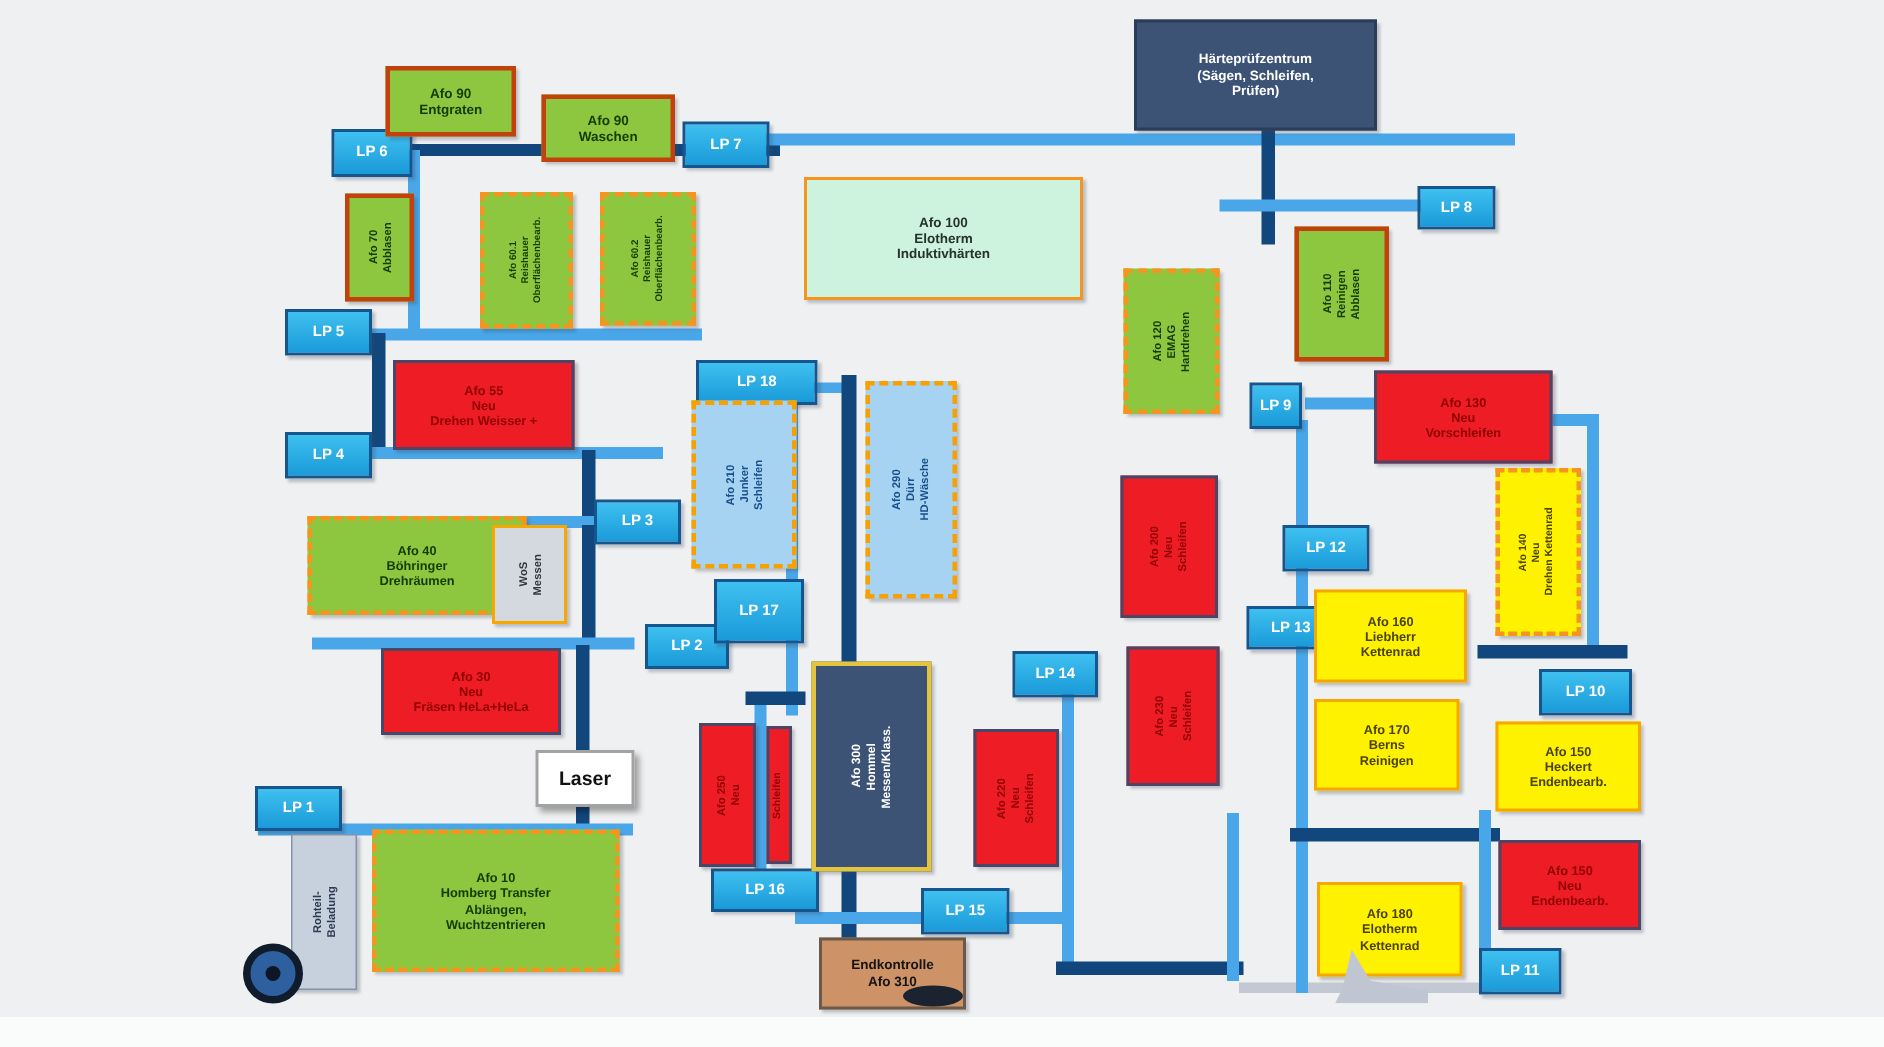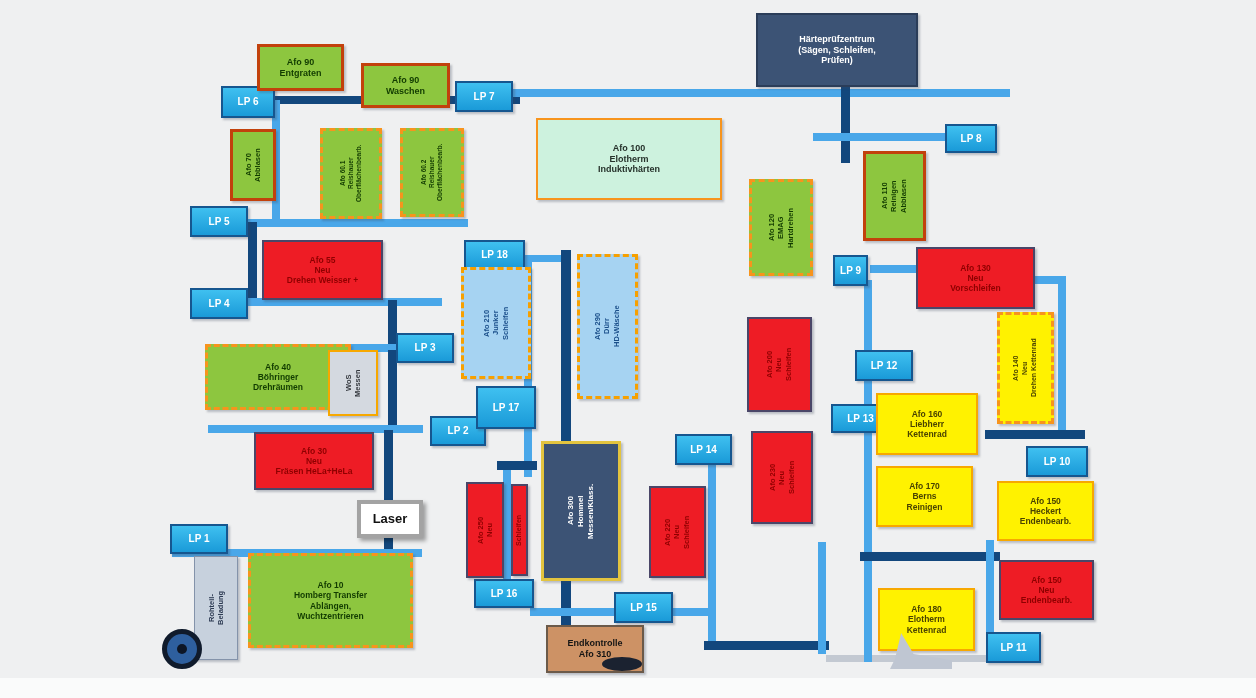--- a/index.html
+++ b/index.html
@@ -28,21 +28,21 @@
   .kind-green{background:#8dc63f;border:3px solid #c2410c;color:#123c00;font-weight:bold;}
   .kind-green-d{background:#8dc63f;border:3px dashed #f7941d;color:#123c00;font-weight:bold;}
   .kind-red{background:#ee1c25;border:2px solid #4a4668;color:#8f0000;font-weight:bold;}
   .kind-yellow{background:#fff200;border:2px solid #f7a800;color:#4a4300;font-weight:bold;}
   .kind-yellow-d{background:#fff200;border:3px dashed #f7941d;color:#4a4300;font-weight:bold;}
   .kind-blue-d{background:#a6d3f2;border:3px dashed #f7a000;color:#1b4f8a;font-weight:bold;}
   .kind-navy{background:#3c5375;border:2px solid #2b3d59;color:#fff;font-weight:bold;}
   .kind-navy-y{background:#3c5375;border:3px solid #e3c43f;color:#fff;font-weight:bold;}
   .kind-mint{background:#cdf2de;border:2px solid #f7941d;color:#26322b;font-weight:bold;}
   .kind-tan{background:#cd9265;border:2px solid #6b5a4a;color:#141414;font-weight:bold;}
-  .kind-laser{background:#ffffff;border:4px solid #a3a3a3;color:#111;font-weight:bold;z-index:4;box-shadow:3px 3px 4px rgba(0,0,0,.35);}
+  .kind-laser{background:#ffffff;border:2px solid #a3a3a3;color:#111;font-weight:bold;z-index:4;box-shadow:3px 3px 4px rgba(0,0,0,.35);}
   .kind-gray-v{background:#c7d1dd;border:1px solid #8493aa;color:#2c3a52;font-weight:bold;}
   .kind-measure{background:#d4d9e0;border:2px solid #f7a800;color:#33373d;font-weight:bold;}
   .kind-callout{background:#b9c3d6;border:1px solid #93a1b8;color:#1f2d45;font-weight:bold;z-index:4;box-shadow:2px 2px 3px rgba(60,70,90,.35);}
   .kind-callout::after{
     content:'';position:absolute;left:16px;bottom:-17px;width:0;height:0;
     border:11px solid transparent;border-top:18px solid #b9c3d6;
   }
   .shape{position:absolute;z-index:3;}
   .coil{border-radius:50%;background:#2e5f9e;border:5px solid #101b2c;box-sizing:border-box;}
   .coil::after{content:'';position:absolute;left:50%;top:50%;width:10px;height:10px;margin:-5px 0 0 -5px;border-radius:50%;background:#0d1626;}
@@ -124,27 +124,27 @@
     </div>
     <div class="node kind-lp" style="left: 803px; top: 404px; width: 59px; height: 29px; font-size: 10px; margin-left: 28px;">
       <div class="txt">LP 13</div>
     </div>
     <div class="node kind-lp" style="left: 675px; top: 434px; width: 57px; height: 31px; font-size: 10px;">
       <div class="txt">LP 14</div>
     </div>
     <div class="node kind-lp" style="left: 614px; top: 592px; width: 59px; height: 31px; font-size: 10px;">
       <div class="txt">LP 15</div>
     </div>
-    <div class="node kind-lp" style="left: 474px; top: 579px; width: 60px; height: 29px; font-size: 10px;">
+    <div class="node kind-lp" style="left: 474px; top: 579px; width: 72px; height: 29px; font-size: 10px;">
       <div class="txt">LP 16</div>
     </div>
     <div class="node kind-lp" style="left: 476px; top: 386px; width: 60px; height: 43px; font-size: 10px;">
       <div class="txt">LP 17</div>
     </div>
-    <div class="node kind-lp" style="left: 464px; top: 240px; width: 61px; height: 30px; font-size: 10px;">
+    <div class="node kind-lp" style="left: 464px; top: 240px; width: 81px; height: 30px; font-size: 10px;">
       <div class="txt">LP 18</div>
     </div>
     <div class="node kind-green" style="left: 257px; top: 44px; width: 87px; height: 47px; font-size: 9px;">
       <div class="txt">Afo 90
 Entgraten</div>
     </div>
     <div class="node kind-green" style="left: 361px; top: 63px; width: 89px; height: 45px; font-size: 9px;">
       <div class="txt">Afo 90
 Waschen</div>
     </div>

